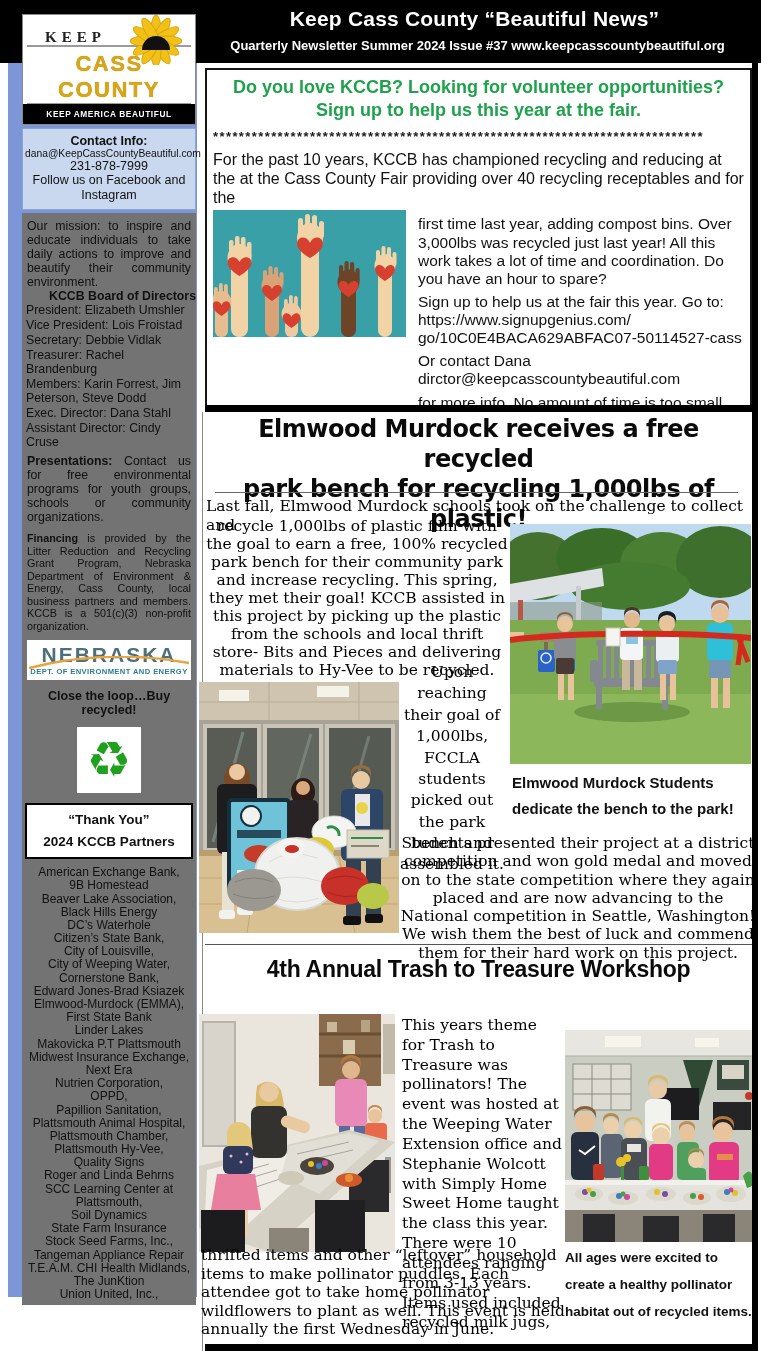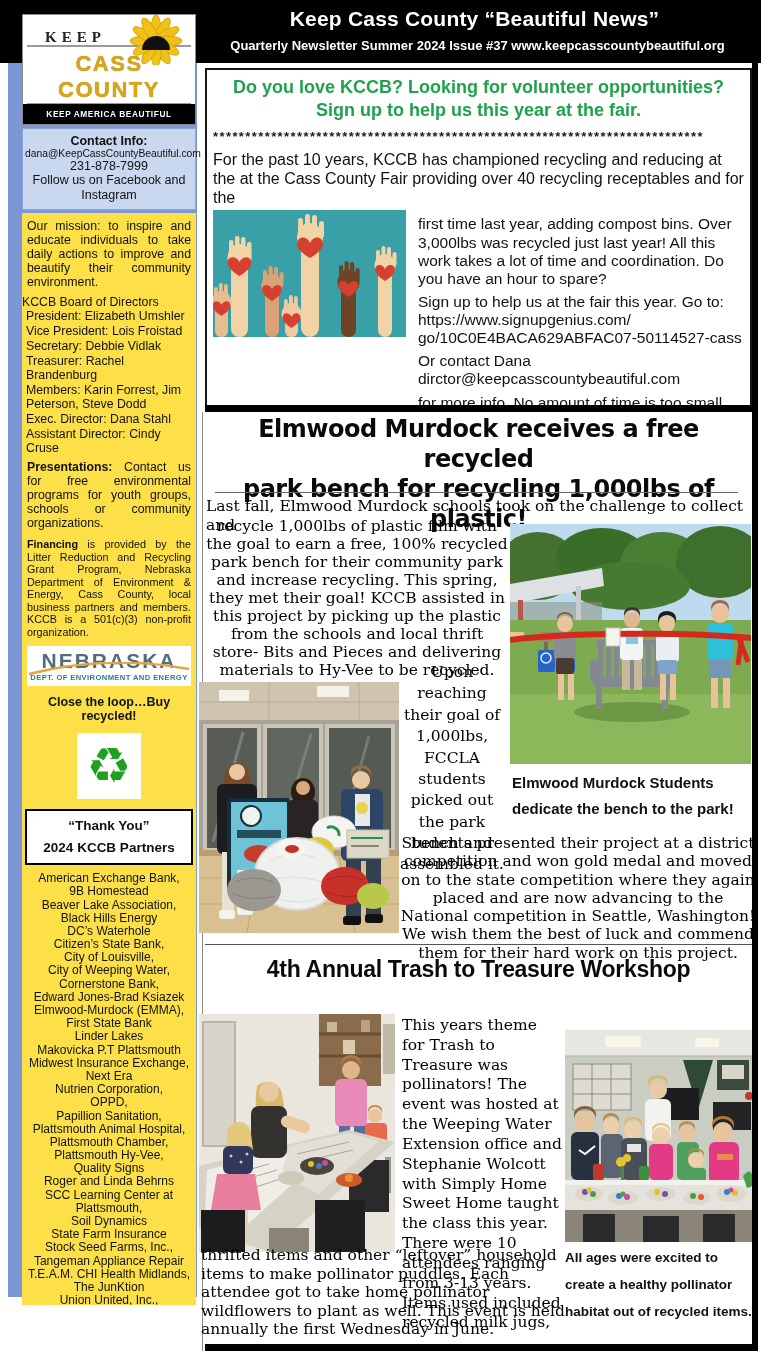--- a/index.html
+++ b/index.html
@@ -33,24 +33,24 @@
     color:#fff; font-size:8.3px; font-weight:bold; letter-spacing:.6px; text-align:center;
     line-height:20px; }
 
   #contact-box { left:22px; top:128px; width:174px; background:#c9d8ef;
     border:1px solid #8aa6d4; z-index:3; text-align:center; padding:5px 2px 6px; }
   .contact-heading { font-size:12.5px; font-weight:bold; }
   .contact-email { font-size:10.3px; }
   .contact-phone { font-size:12.5px;text-align:center; }
   .contact-social { font-size:12.5px; line-height:1.2; }
 
-  #sidebar-gray { left:22px; top:213px; width:174px; height:1092px; background:#fde047;
+  #sidebar-gray { left:22px; top:213px; width:174px; height:1092px; background:#737373;
     z-index:3; overflow:hidden; font-size:12.3px; line-height:1.14; }
   .mission { padding:6px 5px 0; text-align:justify; }
-  .board-heading { text-align:left; font-weight:normal; margin-top:6px; }
+  .board-heading { text-align:right; font-weight:bold; margin-top:0; }
   .board-list { padding:0 2px 0 4px; }
   .board-list .li { margin-bottom:1px; }
   .presentations { padding:4px 5px 0; text-align:justify; }
   .financing { padding:8px 5px 0; font-size:10.8px; line-height:1.16; text-align:justify; }
   .nebraska-box { background:#fff; margin:8px 5px 0; padding:4px 2px 3px; text-align:center;
     position:relative; }
   .neb-name { font-size:21px; font-weight:bold; letter-spacing:2px; color:#4e6f7c; line-height:22px; }
   .neb-swoosh { position:absolute; left:2px; top:16px; }
   .neb-dept { font-size:7.6px; font-weight:bold; color:#2e7d92; letter-spacing:.4px; margin-top:2px; }
   .close-loop { text-align:center; font-weight:bold; font-size:12.5px; margin-top:9px; }

